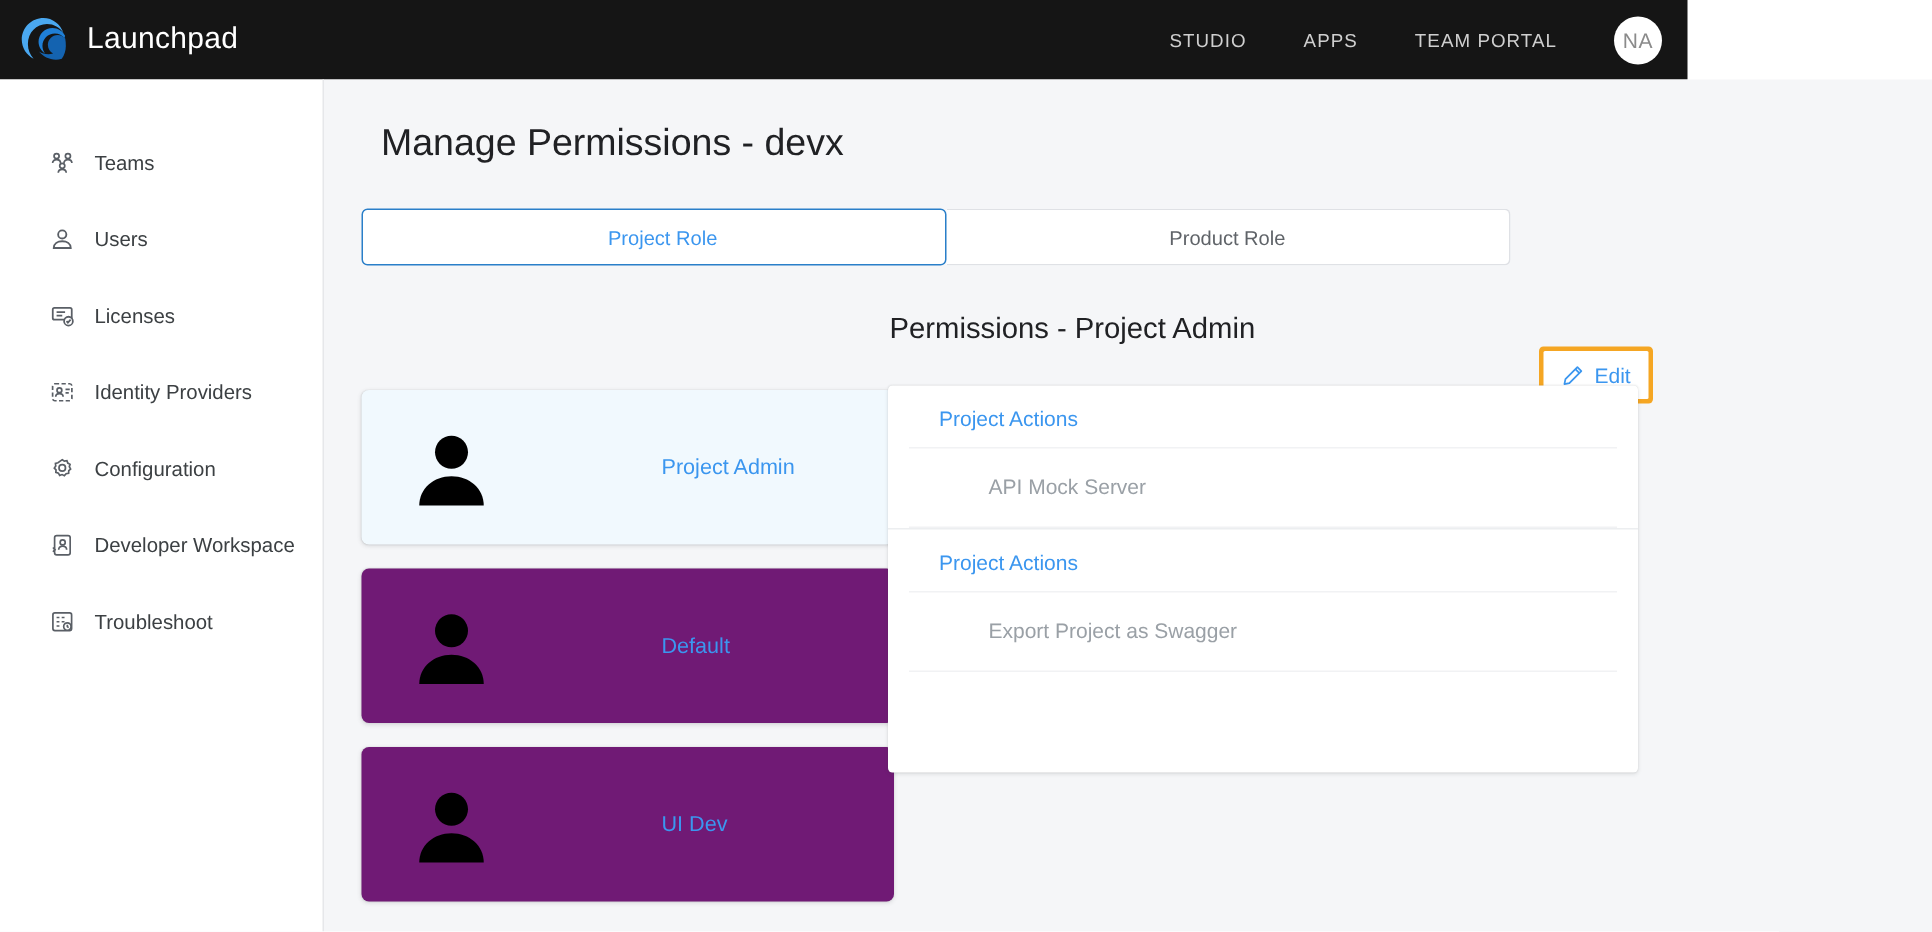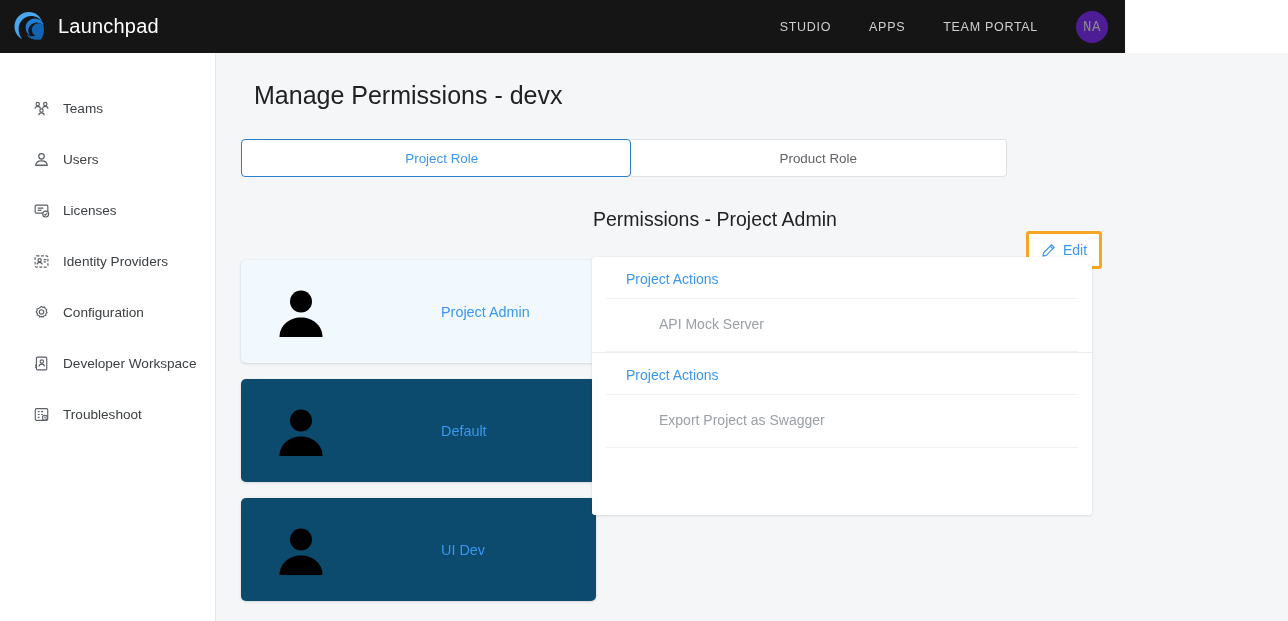--- a/index.html
+++ b/index.html
@@ -24,23 +24,23 @@
     color: #ffffff; font-size: 20px; letter-spacing: .2px;
     margin-left: 12px; font-weight: 400;
   }
   .topnav { margin-left: auto; display: flex; align-items: center; padding-right: 17px; }
   .topnav-link {
     color: #cfcfcf; font-size: 12.5px; letter-spacing: .7px;
     margin-right: 38px; cursor: pointer; white-space: nowrap;
   }
   .avatar {
     width: 32px; height: 32px; border-radius: 50%;
-    background: #4c1d95; color: #8b8b8b;
+    background: #ffffff; color: #8b8b8b;
     display: flex; align-items: center; justify-content: center;
-    font-size: 14px; letter-spacing: .5px; cursor: pointer; font-family: Liberation Mono, monospace;
+    font-size: 14px; letter-spacing: .5px; cursor: pointer;
   }
 
   
   .sidebar {
     position: absolute; top: 53px; left: 0;
     width: 216px; height: 568px;
     background: #ffffff;
     border-right: 1px solid #e6e7ea;
     padding-top: 38px;
   }
@@ -110,21 +110,21 @@
   .edit-label { color: #3b96ef; font-size: 14px; }
 
   
   .roles {
     position: absolute; left: 25px; top: 207px;
     width: 355px;
   }
   .role-card {
     position: relative;
     height: 103px; margin-bottom: 16px;
-    background: #0c4a6e;
+    background: #701a75;
     border-radius: 5px;
     box-shadow: 0 1px 3px rgba(60,64,67,.16), 0 0 1px rgba(60,64,67,.12);
     display: flex; align-items: center;
     cursor: pointer;
     overflow: visible;
   }
   .role-card.selected { background: #f1f9fe; }
   .role-avatar {
     width: 56px; height: 56px; margin-left: 32px; flex: 0 0 56px;
     color: #000000;

